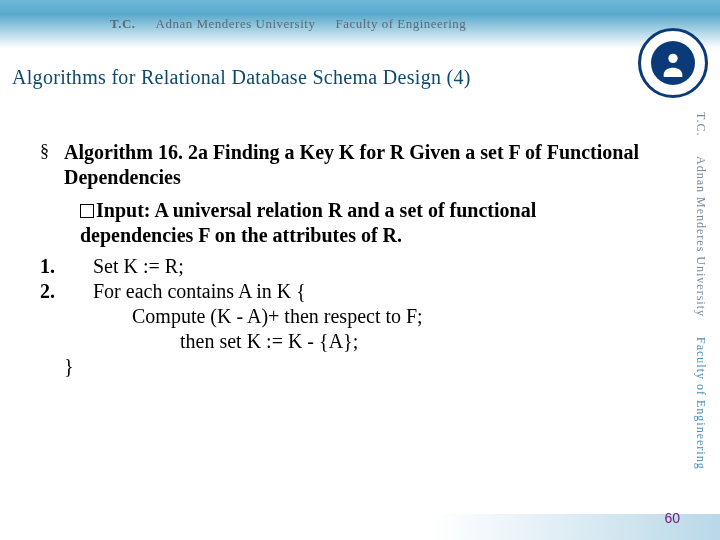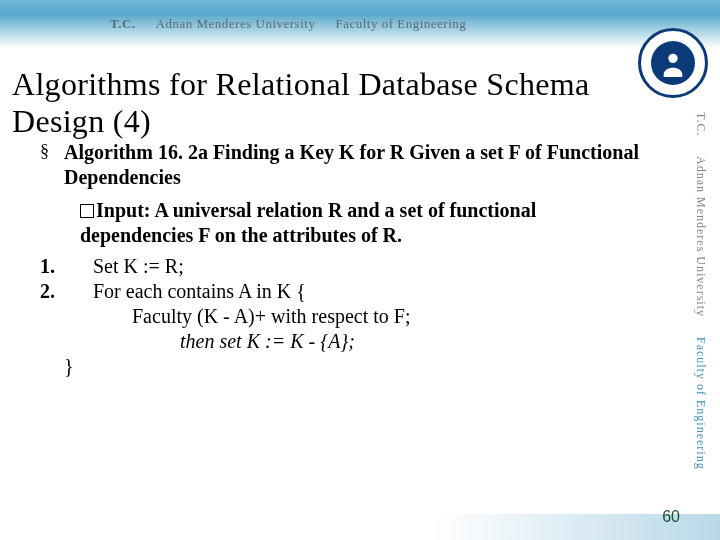--- a/index.html
+++ b/index.html
@@ -44,22 +44,22 @@
     width: 44px; height: 44px;
     border-radius: 50%;
     background: #0b3a78;
     display: flex; align-items: center; justify-content: center;
   }
   .logo-inner svg { width: 28px; height: 28px; fill: #fff; }
   .title {
     position: absolute;
     top: 66px; left: 12px;
     width: 640px;
-    font-size: 32px;
-    color: #000000;
+    font-size: 20px;
+    color: #0c4a6e;
     letter-spacing: 0.3px;
   }
   .content {
     position: absolute;
     top: 140px;
     left: 40px;
     width: 600px;
     font-size: 20px;
     color: #000;
     line-height: 1.25;
@@ -87,21 +87,21 @@
   }
   .input-underline { }
   .steps {
     margin-top: 6px;
     font-weight: normal;
   }
   .step { display: flex; }
   .step .num { width: 24px; flex: 0 0 24px; font-weight: bold; }
   .step .txt { flex: 1; margin-left: 29px; }
   .inner-line { padding-left: 92px; }
-  .inner-line2 { padding-left: 140px; font-style: italic; }
+  .inner-line2 { padding-left: 140px; }
   .closebrace { padding-left: 24px; }
   .side-vert {
     position: absolute;
     right: 0; top: 62px;
     width: 40px;
     height: 460px;
     display: flex;
     flex-direction: column;
     align-items: center;
     justify-content: flex-start;
@@ -112,22 +112,22 @@
     writing-mode: vertical-rl;
     font-family: Georgia, "Times New Roman", serif;
     font-size: 12px;
     color: #7a8a98;
     letter-spacing: 1px;
   }
   .vtext.fac { color: #4a90b8; }
   .page-num {
     position: absolute;
     bottom: 14px; right: 40px;
-    font-size: 16px;
-    color: #14532d;
+    font-size: 14px;
+    color: #701a75;
     font-family: Arial, sans-serif;
   }
   .footer-grad {
     position: absolute;
     bottom: 0; left: 0;
     width: 720px; height: 26px;
     background: linear-gradient(to right, #ffffff 0%, #ffffff 60%, #b9d8e8 100%);
   }
 </style>
 </head>
@@ -162,21 +162,21 @@
 
   <div class="steps">
     <div class="step">
       <div class="num">1.</div>
       <div class="txt">Set K := R;</div>
     </div>
     <div class="step">
       <div class="num">2.</div>
       <div class="txt">For each contains A in K {</div>
     </div>
-    <div class="inner-line">Faculty (K - A)+ with respect to F;</div>
+    <div class="inner-line">Compute (K - A)+ then respect to F;</div>
     <div class="inner-line2">then set K := K - {A};</div>
     <div class="closebrace">}</div>
   </div>
 </div>
 
 <div class="side-vert">
   <span class="vtext">T.C.</span>
   <span class="vtext">Adnan Menderes University</span>
   <span class="vtext fac">Faculty of Engineering</span>
 </div>

